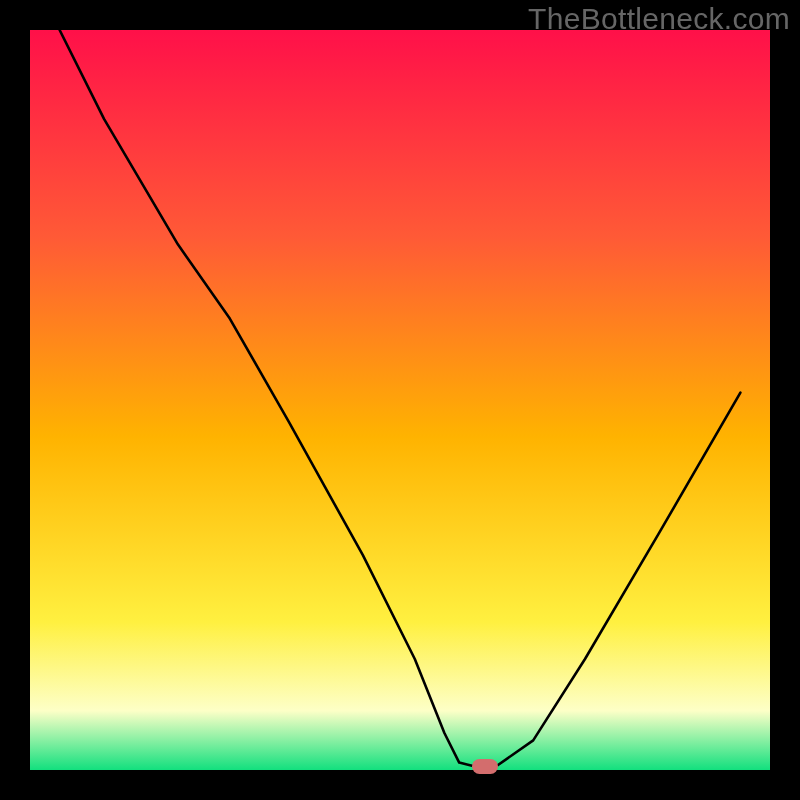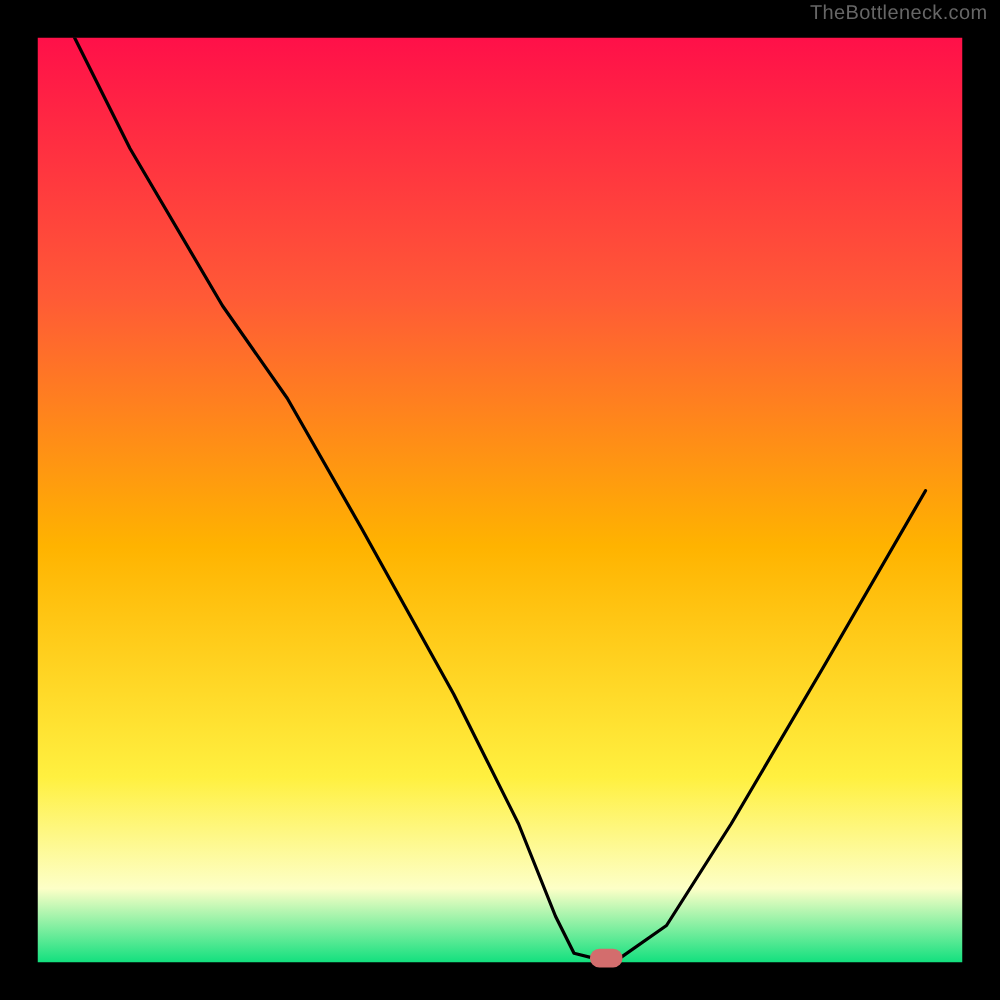--- a/index.html
+++ b/index.html
@@ -15,21 +15,21 @@
     width: 800px;
     height: 800px;
     background: #000;
   }
   .watermark {
     position: absolute;
     top: 2px;
     right: 10px;
     color: #666;
     font-family: Arial, Helvetica, sans-serif;
-    font-size: 16px;
+    font-size: 30px;
     letter-spacing: 0.3px;
     z-index: 10;
   }
   svg.plot {
     position: absolute;
     left: 30px;
     top: 30px;
     width: 740px;
     height: 740px;
   }

